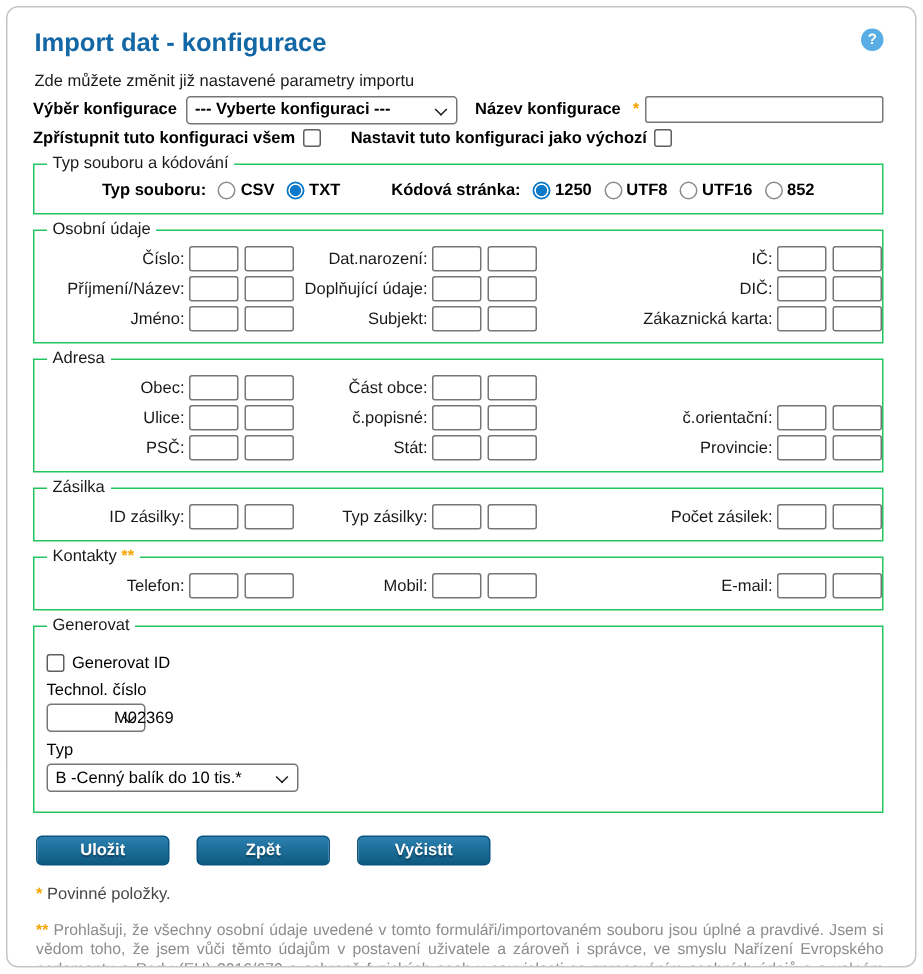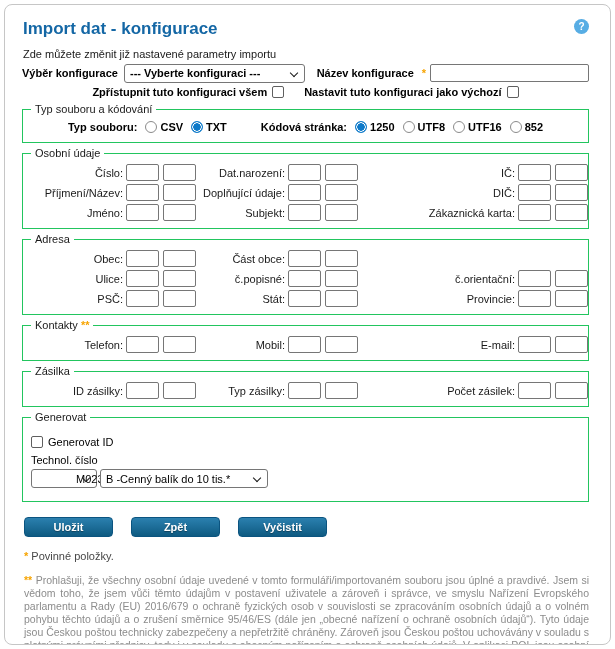--- a/index.html
+++ b/index.html
@@ -29,21 +29,21 @@
   }
   .fake-select .chev {
     position: absolute; right: 7px; top: 5px; width: 6px; height: 6px;
     border-right: 1.6px solid #1a1a1a; border-bottom: 1.6px solid #1a1a1a;
     transform: rotate(45deg);
   }
   .sel-config { width: 192px; align-items: center; }
   .req-star { color: #f7a400; font-weight: bold; margin: 0 4px 0 2px; }
   .name-input { width: 170px; height: 18px; border: 1px solid #767676; border-radius: 2px; font-size: 11px; padding: 0 3px; }
 
-  .checkbox-row { display: flex; justify-content: center; align-items: center; gap: 5px; font-size: 11px; font-weight: bold; margin: 3px 0 5px; }
+  .checkbox-row { display: flex; justify-content: flex-start; align-items: center; gap: 5px; font-size: 11px; font-weight: bold; margin: 3px 0 5px; }
   .checkbox-row .gap { width: 10px; }
   .checkbox { width: 12px; height: 12px; border: 1px solid #5f5f5f; border-radius: 2px; background: #fff; display: inline-block; cursor: pointer; flex: none; }
 
   fieldset { border: 1px solid #22c55e; margin-bottom: 4px; padding: 3px 0 7px 0; }
   legend { font-size: 11px; color: #1a1a1a; margin-left: 8px; padding: 0 4px; }
   legend .legend-mark { color: #f7a400; font-weight: bold; }
 
   .radio-row { display: flex; justify-content: center; align-items: center; font-size: 11px; font-weight: bold; padding: 3px 0 2px; }
   .radio { width: 12px; height: 12px; border: 1px solid #8b8b8b; border-radius: 50%; background: #fff; display: inline-block; margin: 0 3px 0 8px; cursor: pointer; flex: none; }
   .radio.checked {
@@ -222,76 +222,77 @@
           </div>
         <div class="flabel">Provincie:</div>
         <div class="fpair">
             <input class="fin" style="">
             <input class="fin" style="">
           </div>
       </div>
     </fieldset>
 
     <fieldset>
+      <legend>Zásilka</legend>
+      <div class="fgrid">
+        <div class="flabel">ID zásilky:</div>
+        <div class="fpair">
+            <input class="fin" style="">
+            <input class="fin" style="">
+          </div>
+        <div class="flabel">Typ zásilky:</div>
+        <div class="fpair">
+            <input class="fin" style="">
+            <input class="fin" style="">
+          </div>
+        <div class="flabel">Počet zásilek:</div>
+        <div class="fpair">
+            <input class="fin" style="">
+            <input class="fin" style="">
+          </div>
+      </div>
+    </fieldset>
+
+    <fieldset>
       <legend>
         <span>Kontakty</span>
         <span class="legend-mark">**</span>
       </legend>
       <div class="fgrid">
         <div class="flabel">Telefon:</div>
         <div class="fpair">
             <input class="fin" style="">
             <input class="fin" style="">
           </div>
         <div class="flabel">Mobil:</div>
         <div class="fpair">
             <input class="fin" style="">
             <input class="fin" style="">
           </div>
         <div class="flabel">E-mail:</div>
-        <div class="fpair">
-            <input class="fin" style="">
-            <input class="fin" style="">
-          </div>
-      </div>
-    </fieldset>
-
-    <fieldset>
-      <legend>Zásilka</legend>
-      <div class="fgrid">
-        <div class="flabel">ID zásilky:</div>
-        <div class="fpair">
-            <input class="fin" style="">
-            <input class="fin" style="">
-          </div>
-        <div class="flabel">Typ zásilky:</div>
-        <div class="fpair">
-            <input class="fin" style="">
-            <input class="fin" style="">
-          </div>
-        <div class="flabel">Počet zásilek:</div>
         <div class="fpair">
             <input class="fin" style="">
             <input class="fin" style="">
           </div>
       </div>
     </fieldset>
 
     <fieldset>
       <legend>Generovat</legend>
       <div class="gen-body">
         <div class="gen-check">
           <span class="checkbox"></span>
           <span>Generovat ID</span>
         </div>
         <div class="gen-label">Technol. číslo</div>
         <div class="fake-select sel-technum">
           <span>M02369</span>
           <span class="chev"></span>
         </div>
+        <div class="gen-label" style="margin-top:6px">Typ</div>
         <div class="fake-select sel-type">
           <span>B -Cenný balík do 10 tis.*</span>
           <span class="chev"></span>
         </div>
       </div>
     </fieldset>
 
     <div class="btn-row">
       <button class="btn">Uložit</button>
       <button class="btn">Zpět</button>

